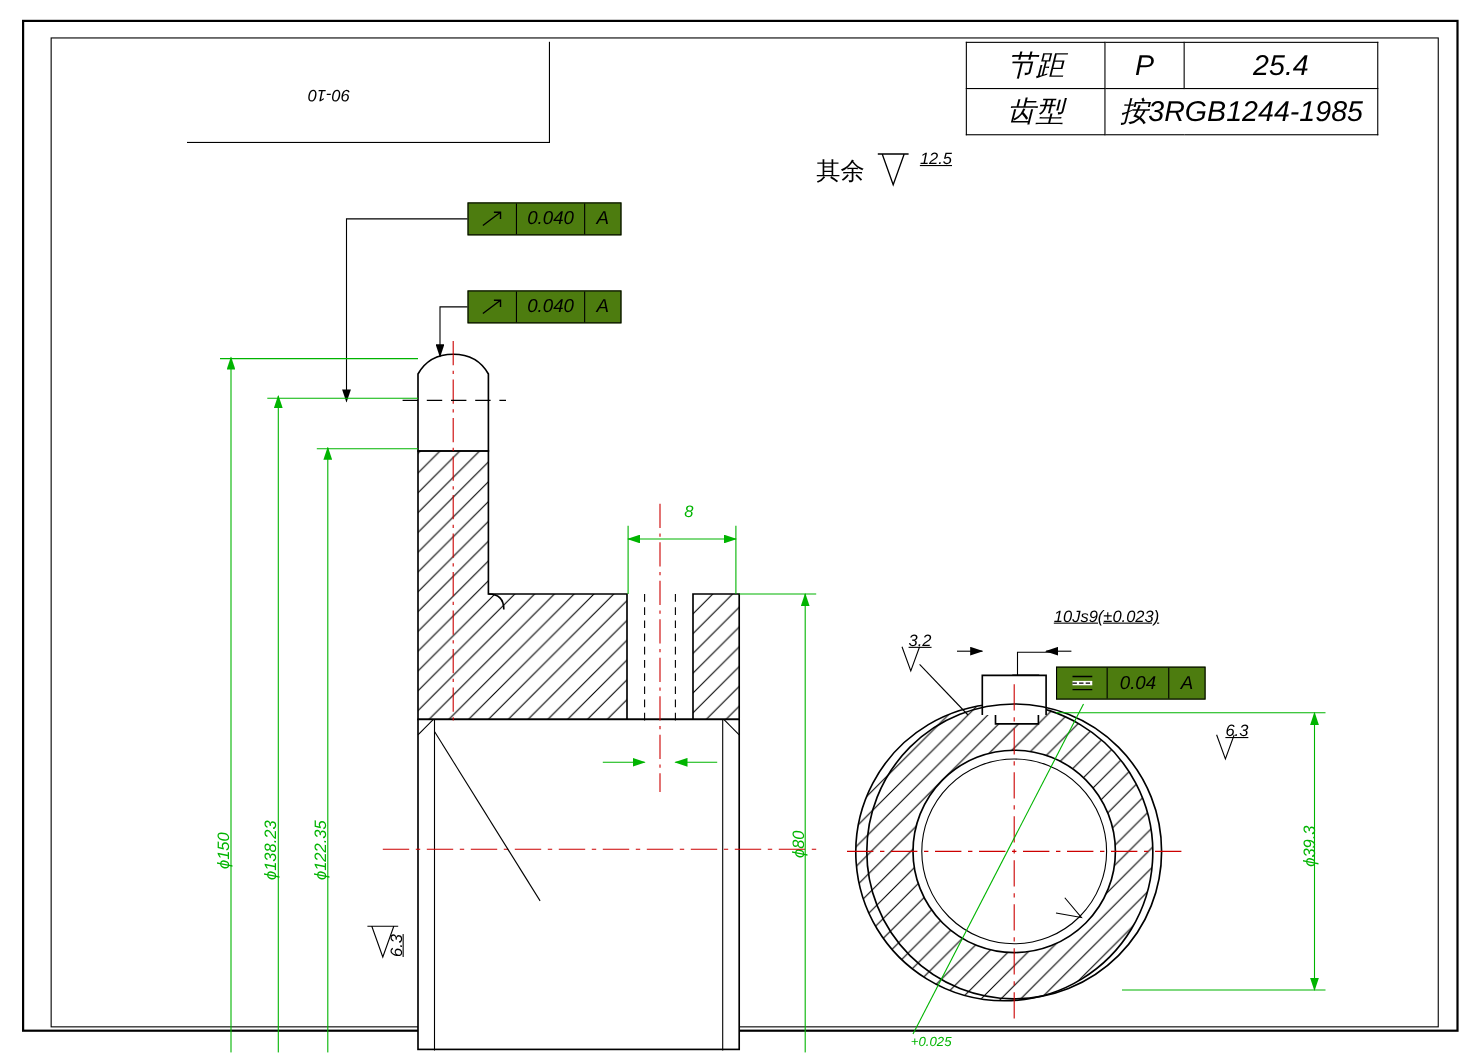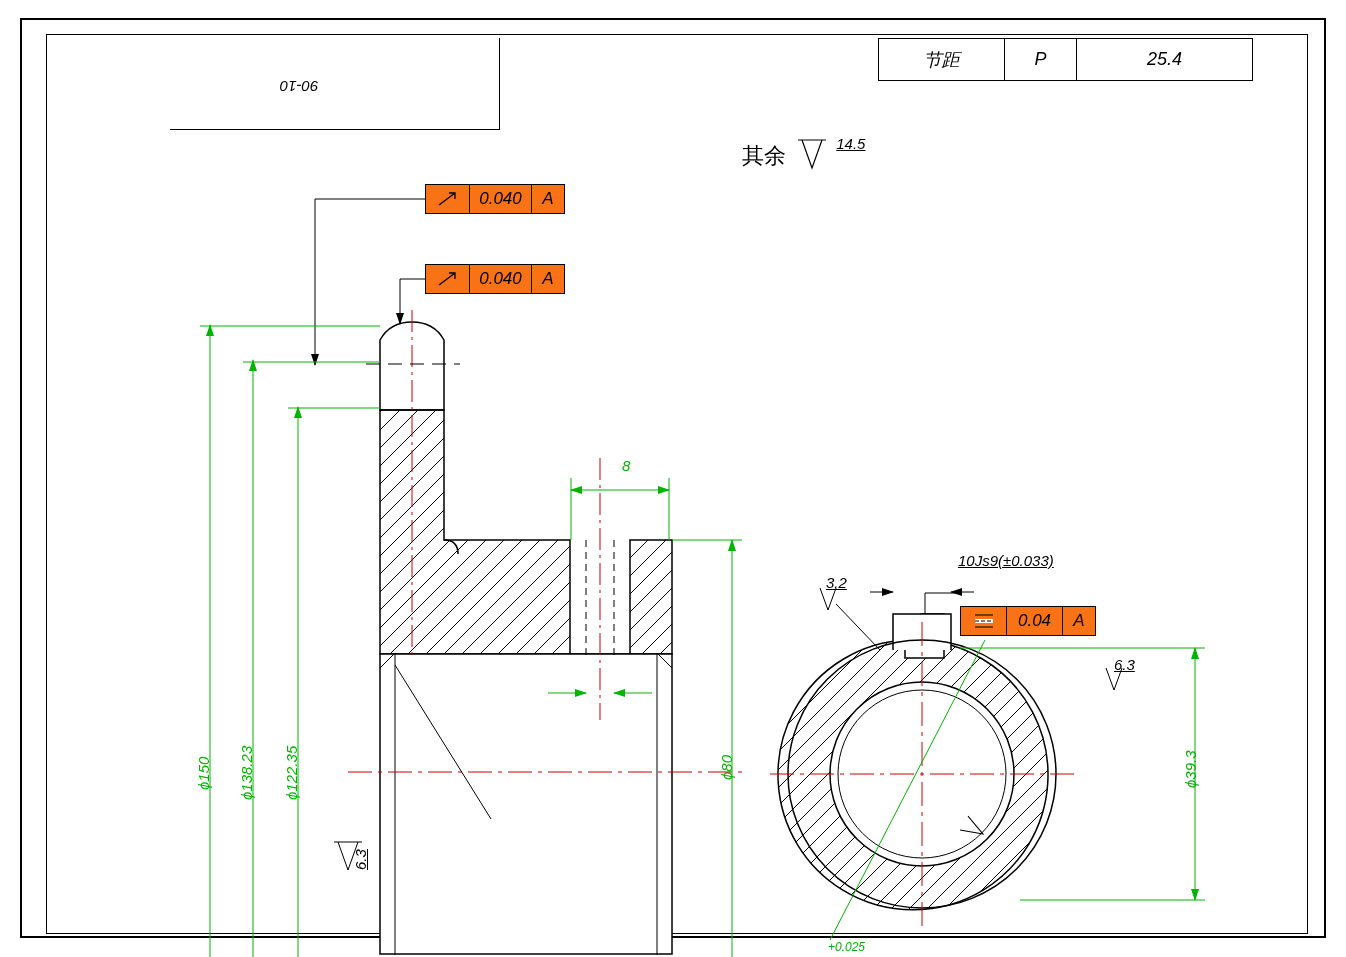--- a/index.html
+++ b/index.html
@@ -7,33 +7,33 @@
   .canvas { position: relative; width: 1346px; height: 957px; background: #fff; }
   .border-outer { position: absolute; left: 20px; top: 18px; width: 1306px; height: 920px; border: 2px solid #000; }
   .border-inner { position: absolute; left: 46px; top: 34px; width: 1262px; height: 900px; border: 1px solid #000; }
 
   
   .part-box { position: absolute; left: 170px; top: 38px; width: 330px; height: 92px; border: 1px solid #000; border-top: none; border-left: none; }
   .part-label { position: absolute; left: 280px; top: 78px; transform: rotate(180deg); font-size: 15px; font-style: italic; }
 
   
   .param-table { position: absolute; left: 878px; top: 38px; border-collapse: collapse; }
-  .param-table td { border: 1px solid #000; height: 42px; font-size: 18px; font-style: italic; text-align: center; vertical-align: middle; }
+  .param-table td { border: 1px solid #000; height: 42px; font-size: 26px; font-style: italic; text-align: center; vertical-align: middle; }
   .pt-c1 { width: 126px; }
   .pt-c2 { width: 72px; }
   .pt-c3 { width: 176px; }
   .pt-merge { border-left: 1px solid #000; }
 
   
   .surf-rest { position: absolute; left: 742px; top: 138px; font-size: 22px; }
   .surf-tri { display: inline-block; vertical-align: middle; }
   .surf-val { font-size: 15px; font-style: italic; position: relative; top: -14px; left: -2px; text-decoration: underline; }
 
   
-  .fcf { position: absolute; border: 1px solid #000; display: flex; background: #f97316; }
+  .fcf { position: absolute; border: 1px solid #000; display: flex; background: #4d7c0f; }
   .fcf div { border-right: 1px solid #000; display: flex; align-items: center; justify-content: center; font-size: 17px; font-style: italic; }
   .fcf div:last-child { border-right: none; }
   .fcf-sym { width: 44px; }
   .fcf-tol { width: 62px; }
   .fcf-dat { width: 32px; }
 
   .fcf1 { left: 425px; top: 184px; height: 30px; }
   .fcf2 { left: 425px; top: 264px; height: 30px; }
   .fcf3 { left: 960px; top: 578px; height: 30px; margin-top: 28px; }
   .fcf3 .fcf-sym { width: 46px; }
@@ -62,31 +62,35 @@
   <div class="part-box"></div>
   <div class="part-label">90-10</div>
 
   <table class="param-table">
     <tbody>
         <tr>
       <td class="pt-c1">节距</td>
       <td class="pt-c2">P</td>
       <td class="pt-c3">25.4</td>
     </tr>
+    <tr>
+      <td class="pt-c1">齿型</td>
+      <td colspan="2" class="pt-merge">按3RGB1244-1985</td>
+    </tr>
   </tbody>
     </table>
 
   <div class="surf-rest">
     <span>其余</span>
     <span class="surf-tri">
       <svg width="40" height="32">
           <path d="M6 2 L34 2 M10 2 L20 30 L30 2" stroke="#000" fill="none" stroke-width="1.2"></path>
         </svg>
     </span>
-    <span class="surf-val">14.5</span>
+    <span class="surf-val">12.5</span>
   </div>
 
   <div class="fcf fcf1">
     <div class="fcf-sym">
       <svg width="26" height="20">
           <path d="M4 16 L20 4 M14 4 L20 4 L20 10" stroke="#000" fill="none" stroke-width="1.3"></path>
         </svg>
     </div>
     <div class="fcf-tol">0.040</div>
     <div class="fcf-dat">A</div>
@@ -107,21 +111,21 @@
       <svg width="30" height="20">
           <path d="M6 4 L24 4 M6 10 L24 10 M6 16 L24 16" stroke="#000" fill="none" stroke-width="1.2" stroke-dasharray="0"></path>
           <path d="M6 10 L24 10" stroke="#fff" stroke-width="4"></path>
           <path d="M6 10 L24 10" stroke="#000" stroke-width="1.2" stroke-dasharray="4 2"></path>
         </svg>
     </div>
     <div class="fcf-tol">0.04</div>
     <div class="fcf-dat">A</div>
   </div>
 
-  <div class="lbl dim-k" style="left:958px; top:552px; text-decoration: underline;">10Js9(±0.033)</div>
+  <div class="lbl dim-k" style="left:958px; top:552px; text-decoration: underline;">10Js9(±0.023)</div>
 
   <div class="lbl dim-g" style="left:622px; top:457px;">8</div>
 
   <div class="lbl dim-g" style="left:576px; top:671px;">M10</div>
 
   <div class="lbl dim-k" style="left:420px; top:814px; text-decoration: underline;">2×C2</div>
 
   <div class="vtext dim-g" style="left:195px; top:790px;">ϕ150</div>
   <div class="vtext dim-g" style="left:238px; top:800px;">ϕ138.23</div>
   <div class="vtext dim-g" style="left:283px; top:800px;">ϕ122.35</div>

